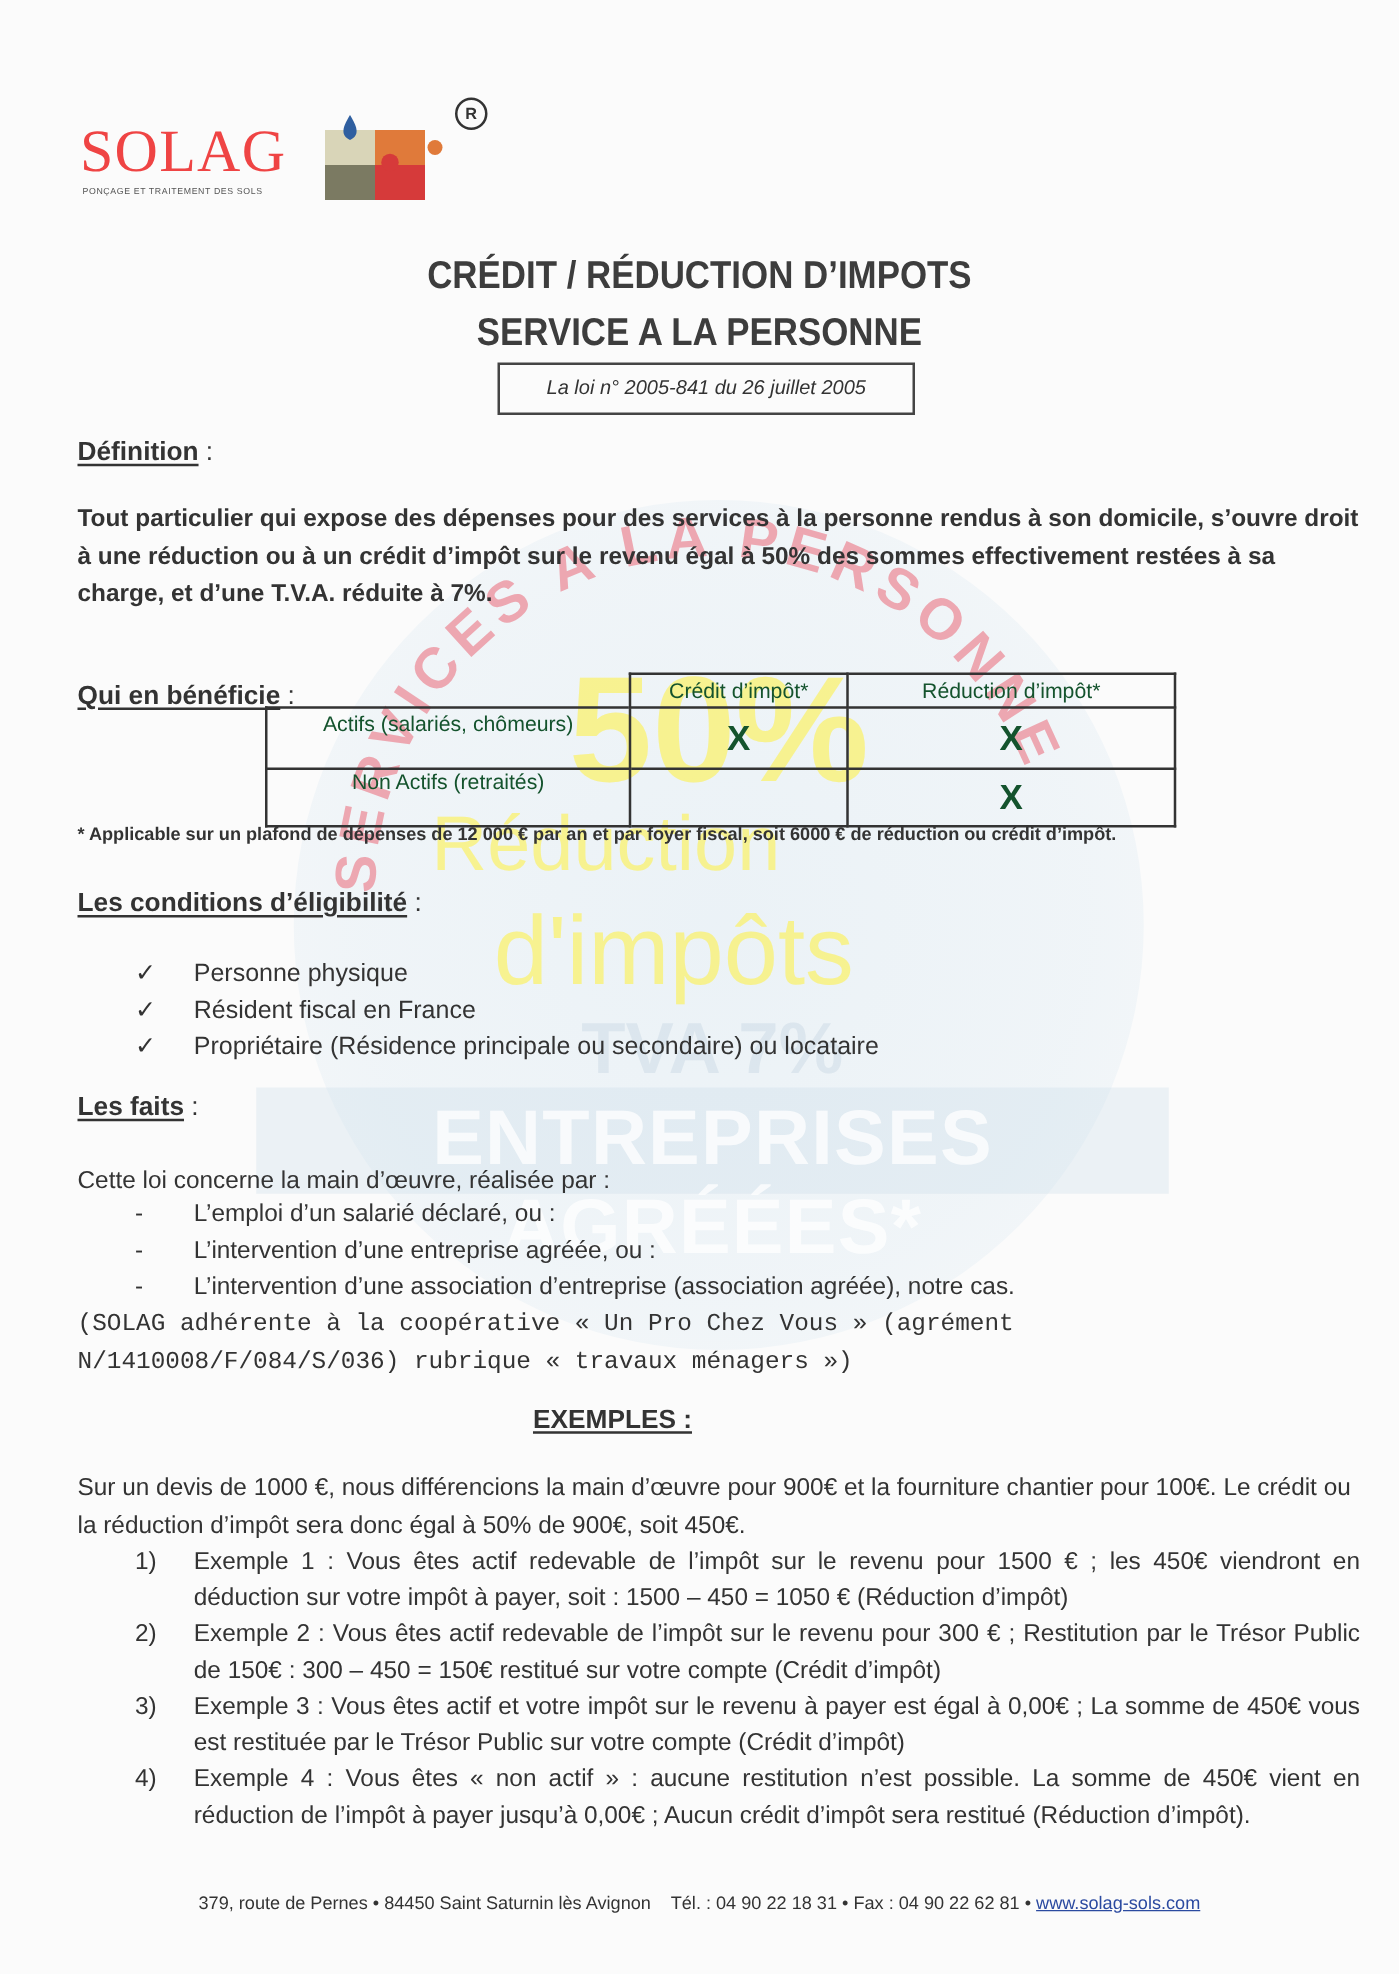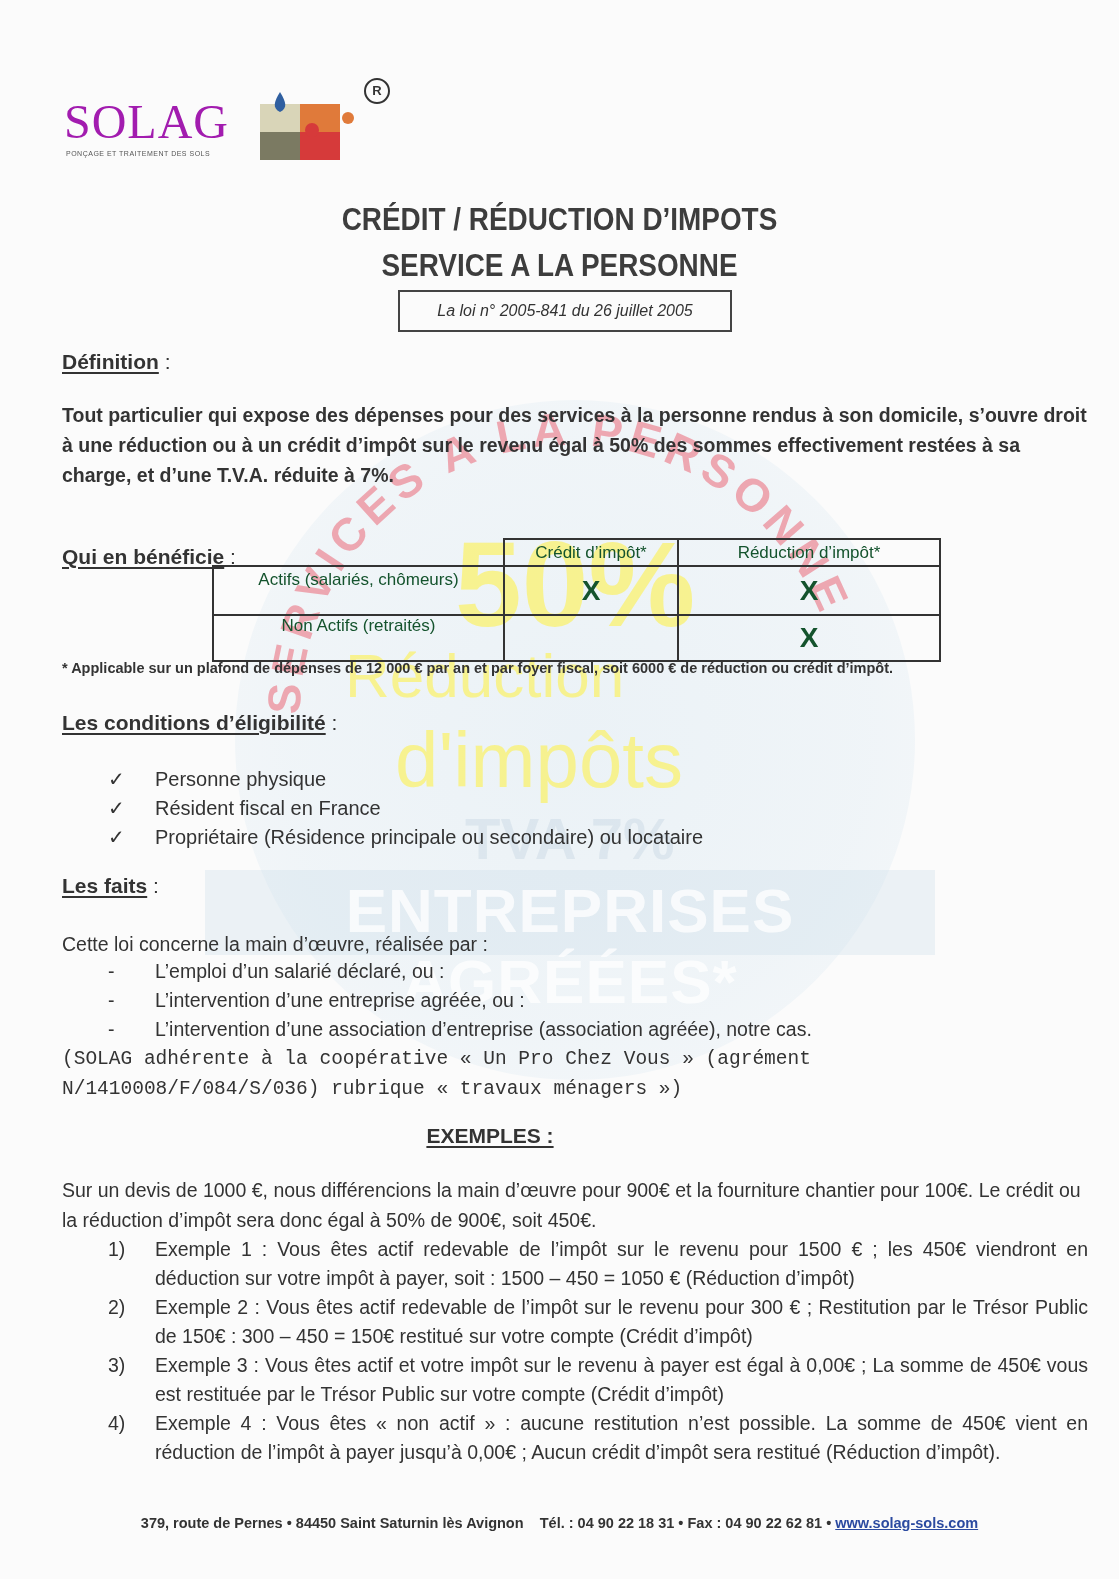--- a/index.html
+++ b/index.html
@@ -18,21 +18,21 @@
   .wm-ring-text { position: absolute; left: 0; top: 0; width: 730px; height: 740px; }
   .wm-50 { position: absolute; left: 250px; top: 130px; font-size: 120px; font-weight: bold; color: rgba(255,240,60,0.55); font-family: Liberation Sans, sans-serif; }
   .wm-reduc { position: absolute; left: 140px; top: 255px; font-size: 62px; color: rgba(255,240,60,0.55); font-family: "Liberation Sans", sans-serif; }
   .wm-impots { position: absolute; left: 190px; top: 330px; font-size: 78px; color: rgba(255,240,60,0.55); font-family: "Liberation Sans", sans-serif; }
   .wm-tva { position: absolute; left: 260px; top: 420px; font-size: 58px; font-weight: bold; color: rgba(190,205,220,0.35); font-family: "Liberation Sans", sans-serif; }
   .wm-band { position: absolute; left: 0; top: 485px; width: 730px; height: 85px; background: rgba(200,218,232,0.3); }
   .wm-ent { position: absolute; left: 0; top: 490px; width: 730px; text-align: center; font-size: 62px; font-weight: bold; color: rgba(255,255,255,0.75); font-family: "Liberation Sans", sans-serif; letter-spacing: 1px; }
 
   
   .logo { position: absolute; left: 64px; top: 86px; width: 330px; height: 80px; }
-  .logo-word { position: absolute; left: 0; top: 8px; font-family: "Liberation Serif", serif; font-size: 48px; color: #a21caf; letter-spacing: 1px; }
+  .logo-word { position: absolute; left: 0; top: 8px; font-family: "Liberation Serif", serif; font-size: 48px; color: #ef4444; letter-spacing: 1px; }
   .logo-tag { position: absolute; left: 2px; top: 64px; font-family: "Liberation Sans", sans-serif; font-size: 7px; color: #555; letter-spacing: 0.5px; }
   .puzzle { position: absolute; left: 196px; top: 6px; width: 96px; height: 70px; }
   .reg { position: absolute; left: 300px; top: -8px; width: 22px; height: 22px; border: 2.5px solid #333; border-radius: 50%;
     font-family: "Liberation Sans", sans-serif; font-weight: bold; font-size: 13px; text-align: center; line-height: 22px; color: #333; }
 
   
   .title { position: absolute; left: 0; width: 1119px; text-align: center; font-weight: bold; font-size: 31px; color: #3d3d3d; font-family: "Liberation Sans", sans-serif; transform: scaleX(0.9); }
   .title.t1 { top: 202px; }
   .title.t2 { top: 248px; }
   .law-box { position: absolute; left: 398px; top: 290px; width: 334px; height: 42px; border: 2px solid #444; box-sizing: border-box;
@@ -62,21 +62,21 @@
   .dashlist .dash { width: 47px; }
 
   .exemples-h { position: absolute; left: 0; width: 916px; text-align: center; top: 1124px; font-weight: bold; font-size: 21px; color: #333; margin-left: 32px; }
   .exemples-h span { text-decoration: underline; text-underline-offset: 3px; }
 
   .numlist { position: absolute; left: 108px; top: 1235px; width: 980px; list-style: none; margin: 0; padding: 0; font-size: 19.5px; line-height: 29px; color: #333; }
   .numlist li { display: flex; margin-bottom: 0; }
   .numlist .num { width: 47px; flex: none; }
   .numlist .txt { flex: 1; text-align: justify; }
 
-  .footer { position: absolute; left: 0; width: 1119px; top: 1515px; text-align: center; font-weight: bold; font-size: 14.5px; color: #333; }
+  .footer { position: absolute; left: 0; width: 1119px; top: 1515px; text-align: center; font-weight: normal; font-size: 14.5px; color: #333; }
   .footer a { color: #2b4aa0; text-decoration: underline; }
 </style>
 </head>
 <body>
 
 <div class="page">
 
   <div class="watermark">
     <div class="wm-circle"></div>
     <svg class="wm-ring-text" viewBox="0 0 730 740">

